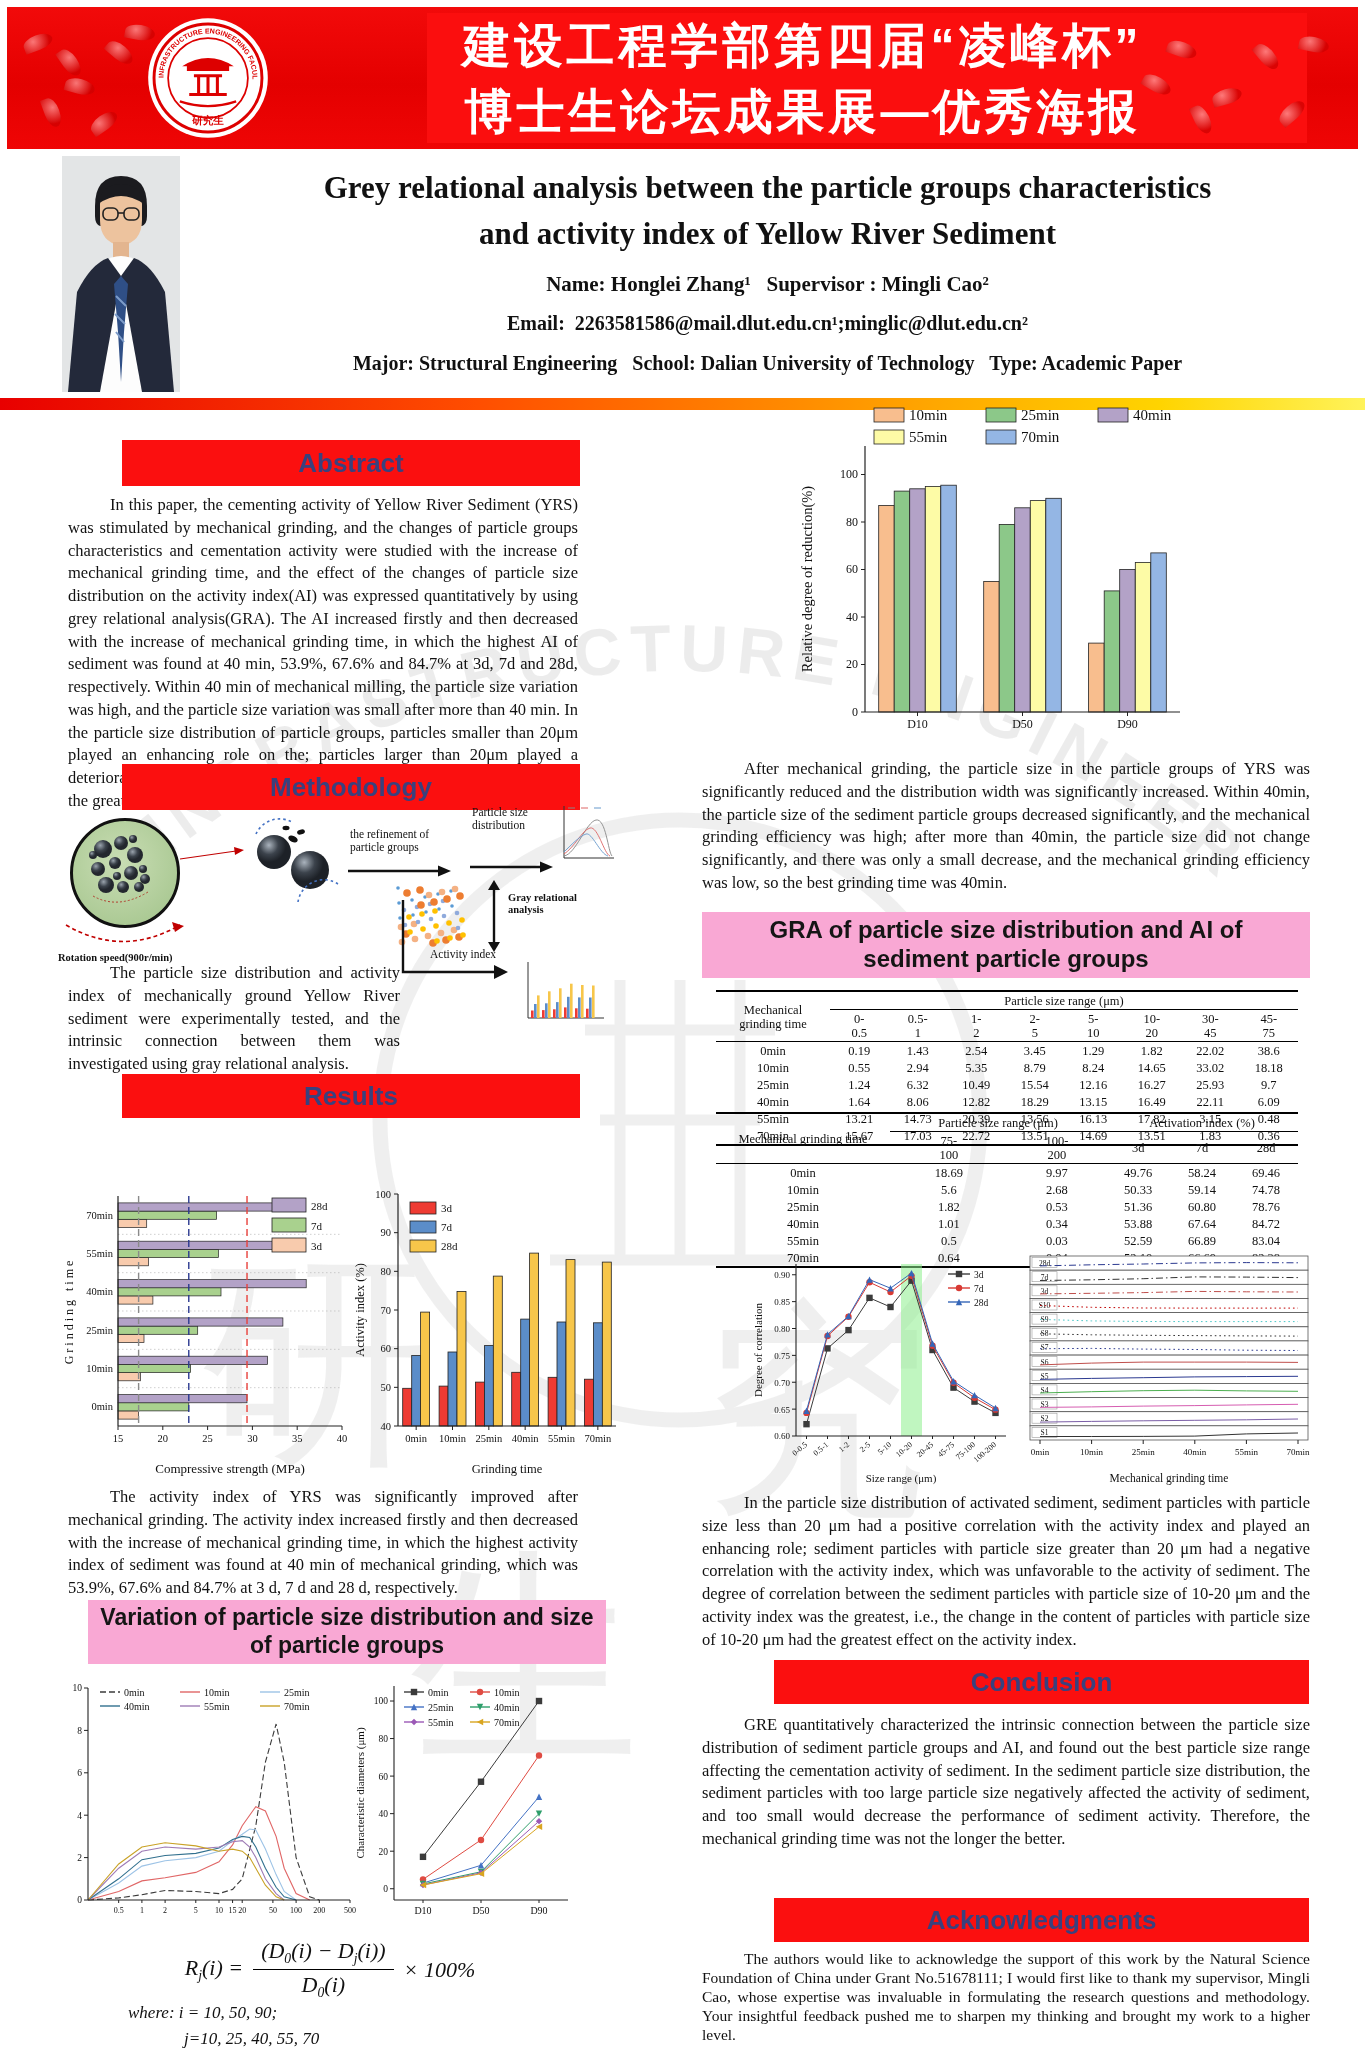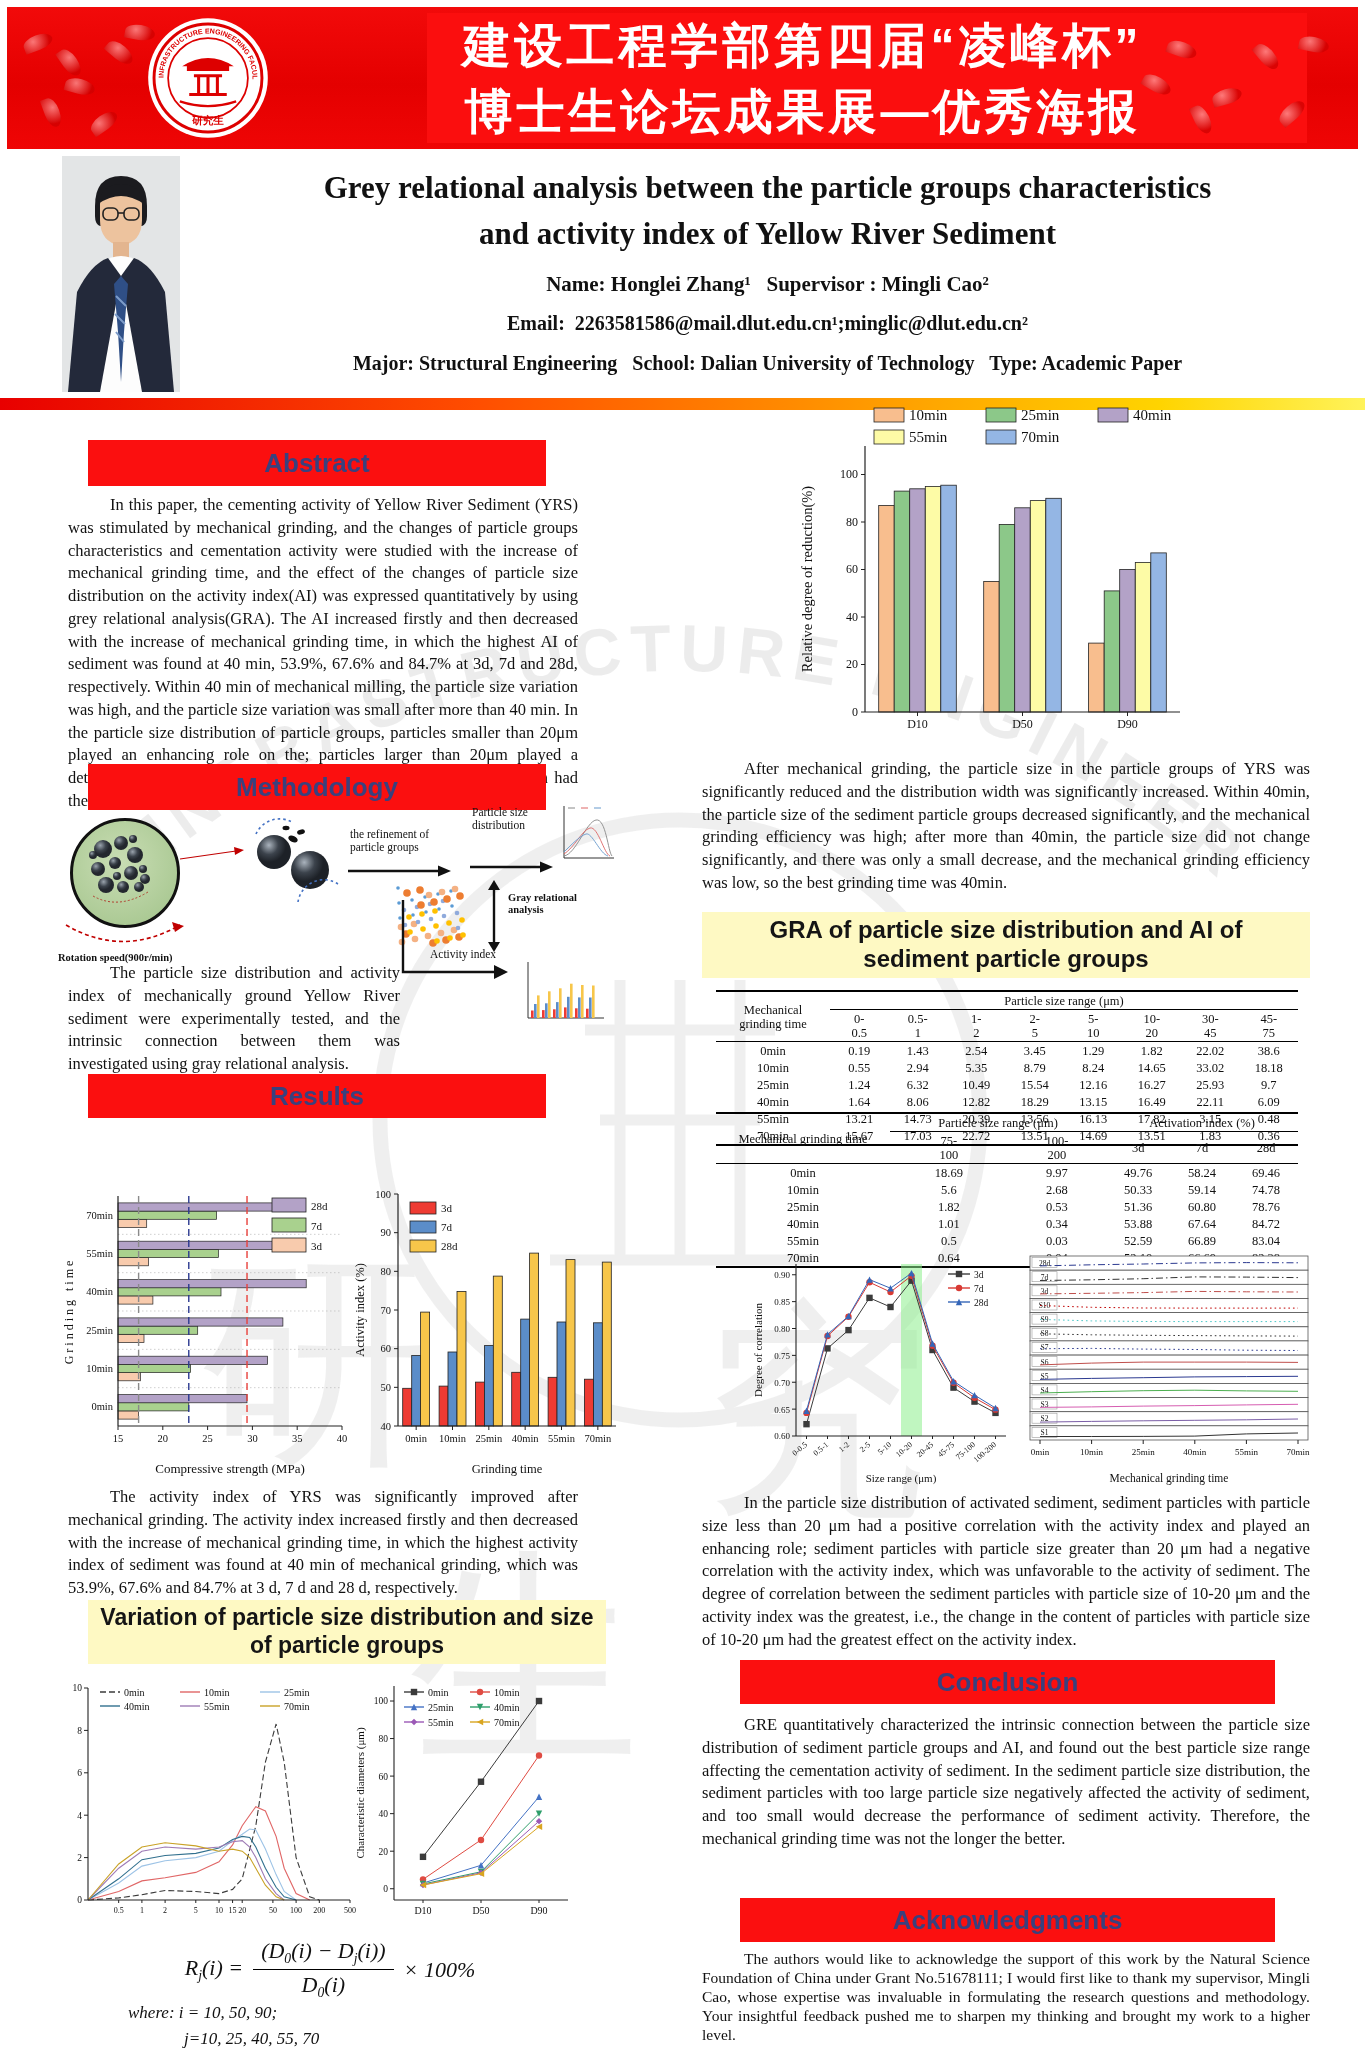--- a/index.html
+++ b/index.html
@@ -12,22 +12,22 @@
   .hline{font-family:"Liberation Sans",sans-serif;font-weight:bold;color:#fff;
          text-align:center;letter-spacing:4px;line-height:1.28;}
   .petal{position:absolute;width:30px;height:15px;border-radius:60% 60% 60% 0;
          background:radial-gradient(circle at 35% 35%, #ff9d9d, #cf0000 75%);opacity:.75;}
   
   .ptitle{font-weight:bold;font-size:31px;text-align:center;line-height:1.0;}
   .metaline{font-weight:bold;text-align:center;white-space:pre-wrap;}
   .gradbar{background:linear-gradient(90deg,#e80000,#ff4e00 35%,#ff9000 60%,#ffd400 85%,#fff35a);}
   
   .banner-red{background:#fb0f0f;display:flex;align-items:center;justify-content:center;
-      font-family:"Liberation Sans",sans-serif;font-weight:bold;font-size:26px;color:#39417e;}
-  .banner-purple{background:#fef9c3;display:flex;align-items:center;justify-content:center;
+      font-family:"Liberation Sans",sans-serif;font-weight:bold;font-size:26px;color:#39417e;margin-left:34px;}
+  .banner-purple{background:#f9a8d4;display:flex;align-items:center;justify-content:center;
       font-family:"Liberation Sans",sans-serif;font-weight:bold;font-size:23px;color:#151515;
       text-align:center;line-height:1.2;padding:2px 12px;box-sizing:border-box;}
   
   .bodytxt{font-size:16.5px;line-height:1.38;text-align:justify;}
   .bodytxt p{margin:0;text-indent:42px;}
   .small-label{font-size:11.5px;line-height:1.15;}
   .cf{font-family:"Liberation Serif",serif;fill:#111;}
   
   table.dt{width:100%;border-collapse:collapse;font-size:12.5px;color:#111;
      border-top:2px solid #000;border-bottom:2px solid #000;}

